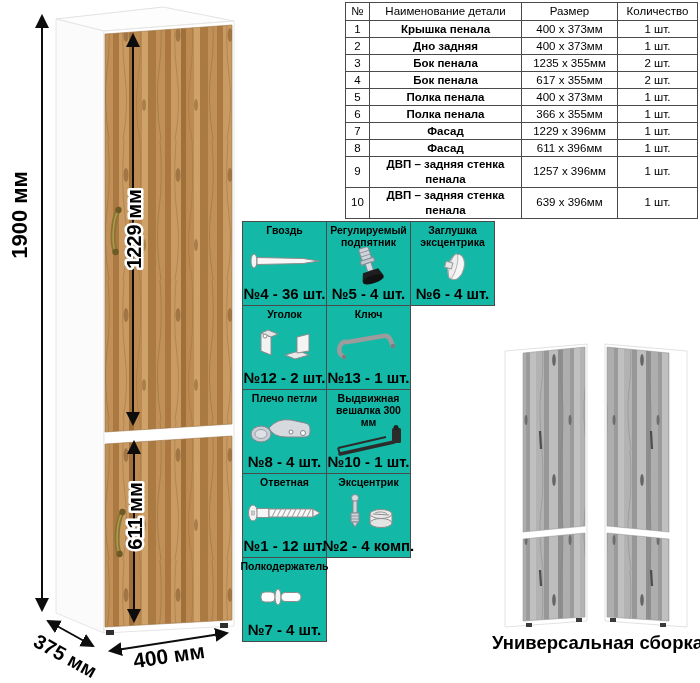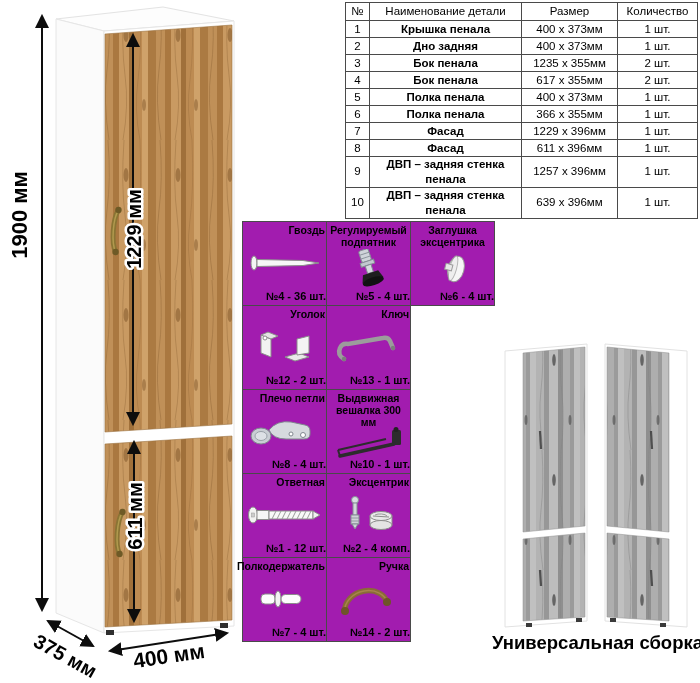--- a/index.html
+++ b/index.html
@@ -15,25 +15,25 @@
   .parts th,.parts td{border:1px solid #4a4a4a;padding:0 3px;line-height:1.3;font-weight:normal;
                       overflow:hidden;}
   .parts th{text-align:center;height:17px;}
   .parts td{height:16px;}
   .parts td.c{text-align:center;}
   .parts td.l{text-align:center;font-weight:bold;}
   
   .hw-grid{position:absolute;left:243px;top:222px;}
   .hw-row{display:flex;}
   .hw-cell{width:85px;height:85px;border:1px solid #4a4a4a;margin-left:-1px;margin-top:-1px;
-           box-sizing:border-box;display:flex;flex-direction:column;align-items:flex-end;
-           background:#a21caf;}
+           box-sizing:border-box;display:flex;flex-direction:column;align-items:center;
+           background:#14b8a6;}
   .hw-title{font-weight:bold;font-size:10.5px;line-height:1.12;text-align:center;padding:3px 1px 0;}
   .hw-icon{flex:1;display:flex;align-items:center;justify-content:center;width:100%;min-height:0;}
-  .hw-qty{font-weight:bold;font-size:11px;padding-bottom:3px;white-space:nowrap;}
+  .hw-qty{font-weight:bold;font-size:15px;padding-bottom:3px;white-space:nowrap;}
   
   .preview{position:absolute;left:492px;top:330px;}
   .caption{position:absolute;left:492px;top:632px;width:208px;text-align:center;
            font-size:18.5px;font-weight:bold;white-space:nowrap;}
 </style>
 </head>
 <body>
 
 <div class="canvas">
 
@@ -322,32 +322,20 @@
         <div class="hw-title">Полкодержатель</div>
         <div class="hw-icon">
           <svg width="80" height="38" viewBox="0 0 80 38">
             <rect x="16" y="14" width="14" height="10" rx="4" fill="#fdfdfd" stroke="#8c8c8c"></rect>
             <ellipse cx="33" cy="19" rx="3" ry="8" fill="#f3f3f3" stroke="#8c8c8c"></ellipse>
             <rect x="36" y="14.5" width="20" height="9" rx="4.5" fill="#fdfdfd" stroke="#8c8c8c"></rect>
           </svg>
         </div>
         <div class="hw-qty">№7 - 4 шт.</div>
       </div>
-      <div class="hw-cell">
-        <div class="hw-title">Ручка</div>
-        <div class="hw-icon">
-          <svg width="80" height="42" viewBox="0 0 80 42">
-            <path d="M16,33 c-1,-8 7,-18 19,-20 c12,-2 21,4 23,11" stroke="#8a6a38" stroke-width="5.5" fill="none" stroke-linecap="round"></path>
-            <path d="M16,33 c-1,-8 7,-18 19,-20 c12,-2 21,4 23,11" stroke="#a8854a" stroke-width="1.5" fill="none" stroke-linecap="round"></path>
-            <circle cx="16" cy="33" r="4" fill="#6f5429"></circle>
-            <circle cx="58" cy="24" r="4" fill="#6f5429"></circle>
-          </svg>
-        </div>
-        <div class="hw-qty">№14 - 2 шт.</div>
-      </div>
     </div>
   </div>
 
   <svg class="preview" width="208" height="302" viewBox="0 0 208 302">
     <defs>
       <pattern id="gw" width="44" height="120" patternUnits="userSpaceOnUse">
         <rect width="44" height="120" fill="#a7a7a7"></rect>
         <rect x="0" width="8" height="120" fill="#b3b3b3"></rect>
         <rect x="8" width="5" height="120" fill="#979797"></rect>
         <rect x="13" width="9" height="120" fill="#bdbdbd"></rect>

